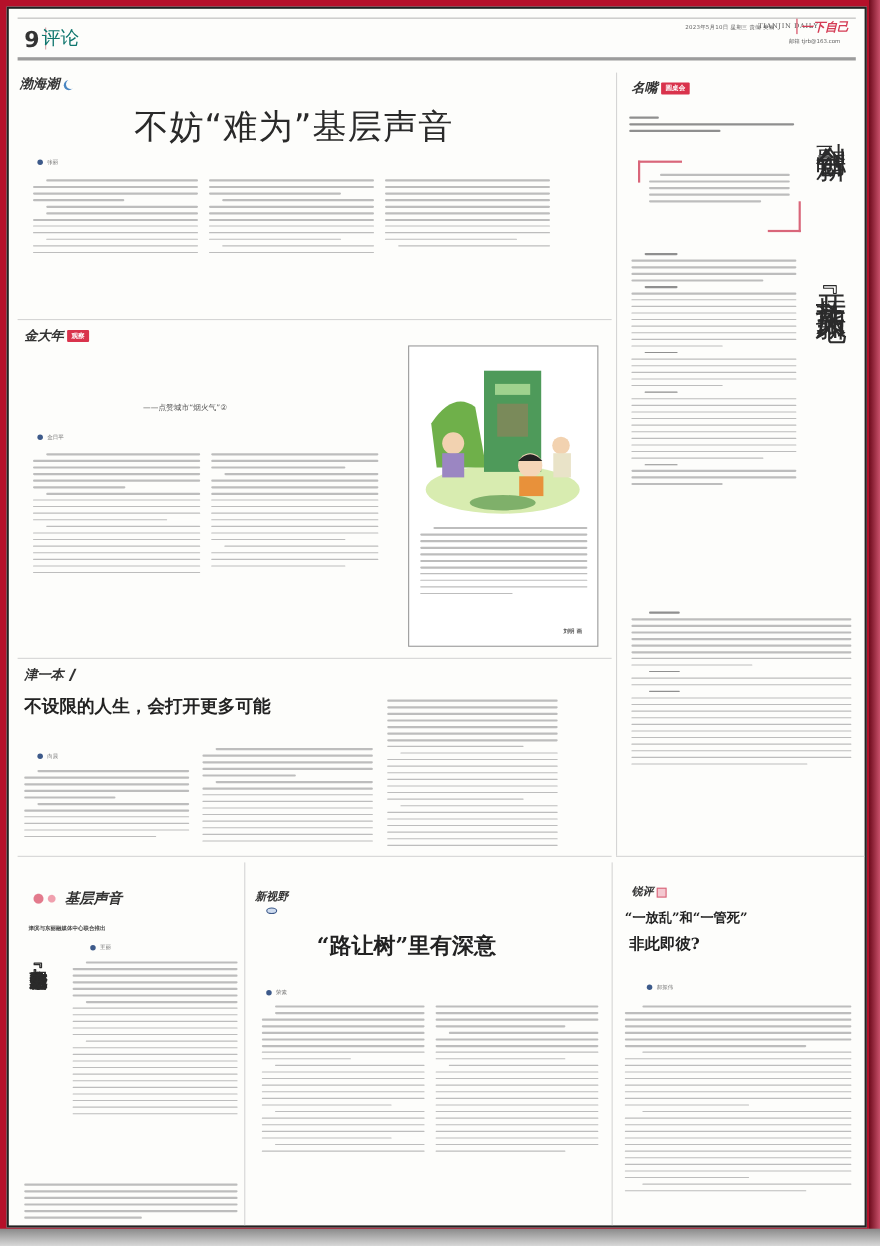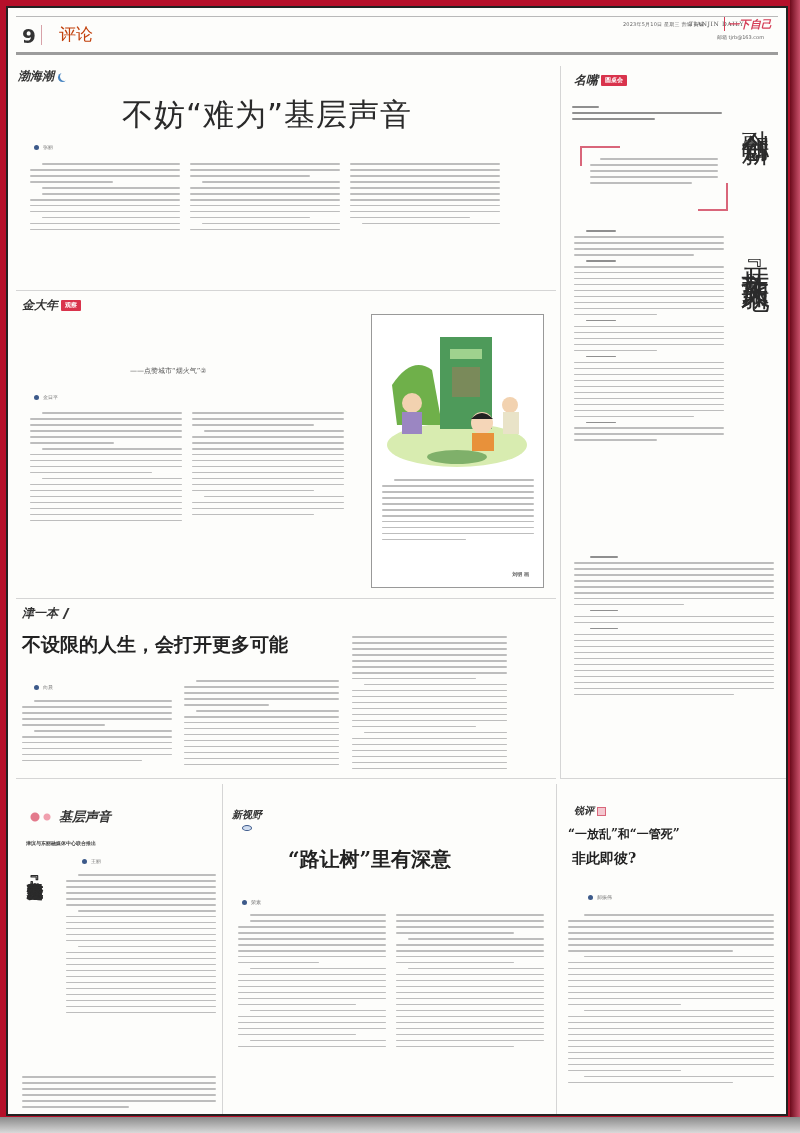--- a/index.html
+++ b/index.html
@@ -11,21 +11,21 @@
   .frame-bottom { position: absolute; left: 0; bottom: 0; width: 800px; height: 16px; background: linear-gradient(to bottom, #8a8a8a, #d9d9d9); }
 
   .page { position: absolute; left: 6px; top: 6px; width: 782px; height: 1110px; background: #fdfdfb; border: 2px solid #222; overflow: hidden; }
 
   
   .masthead { position: absolute; left: 0; top: 0; width: 100%; height: 48px; }
   .masthead .rule-top { position: absolute; left: 8px; right: 8px; top: 8px; height: 1px; background: #b9b9b9; }
   .masthead .rule-bot { position: absolute; left: 8px; right: 8px; top: 44px; height: 3px; background: #9c9c9c; }
   .page-no { position: absolute; left: 14px; top: 16px; font-family: "DejaVu Sans", sans-serif; font-weight: bold; font-size: 20px; color: #333; }
   .sec-div { position: absolute; left: 33px; top: 17px; width: 1px; height: 20px; background: #d7a2a8; }
-  .section-name { position: absolute; left: 51px; top: 15px; font-family: "DejaVu Sans", sans-serif; font-size: 17px; color: #c2410c; }
+  .section-name { position: absolute; left: 30px; top: 15px; font-family: "DejaVu Sans", sans-serif; font-size: 17px; color: #0f766e; }
   .meta-line { position: absolute; right: 82px; top: 13px; font-family: "DejaVu Sans", sans-serif; font-size: 5px; color: #666; letter-spacing: 0.2px; }
   .paper-latin { position: absolute; right: 42px; top: 12px; font-family: "DejaVu Serif", serif; font-size: 6px; color: #555; letter-spacing: 0.6px; }
   .paper-logo { position: absolute; right: 14px; top: 9px; font-size: 11px; color: #d43c55; font-style: italic; font-weight: bold; }
   .paper-logo::before { content: ""; position: absolute; left: -4px; top: 0; width: 1px; height: 14px; background: #d43c55; }
   .editor-line { position: absolute; right: 22px; top: 26px; font-family: "DejaVu Sans", sans-serif; font-size: 5px; color: #666; }
 
   
   .kicker { position: absolute; font-family: "DejaVu Serif", serif; font-style: italic; font-weight: bold; font-size: 12px; color: #333; display: flex; align-items: center; gap: 3px; }
   .tag { display: inline-block; background: #d9334c; color: #fff; font-family: "DejaVu Sans", sans-serif; font-style: normal; font-size: 6px; padding: 1px 4px; border-radius: 1px; }
   .h-sans { position: absolute; font-family: "DejaVu Sans", sans-serif; color: #2a2a2a; white-space: nowrap; }
@@ -209,21 +209,21 @@
         <div class="ln s"></div>
     </div>
     <div class="cartoon-credit">刘明 画</div>
   </div>
   <div class="hline" style="left:8px; top:590px; width:540px;"></div>
 
   <div class="kicker" style="left:14px; top:597px;justify-content:center;">
     <span>津一本</span>
     <span style="display:inline-block;width:2px;height:11px;background:#333;transform:skew(-25deg);margin-left:4px;"></span>
   </div>
-  <div class="h-serif" style="left:14px; top:624px; font-size:19px;">不设限的人生，会打开更多可能</div>
+  <div class="h-serif" style="left:14px; top:624px; font-size:16px;">不设限的人生，会打开更多可能</div>
   <div class="byline" style="left:26px; top:676px;">
     <span class="dot"></span>
     <span>向晨</span>
   </div>
   <div class="col" style="left:14px; top:692px; width:150px;">
     <div class="ln i"></div>
       <div class="ln"></div>
       <div class="ln"></div>
       <div class="ln"></div>
       <div class="ln s"></div>

